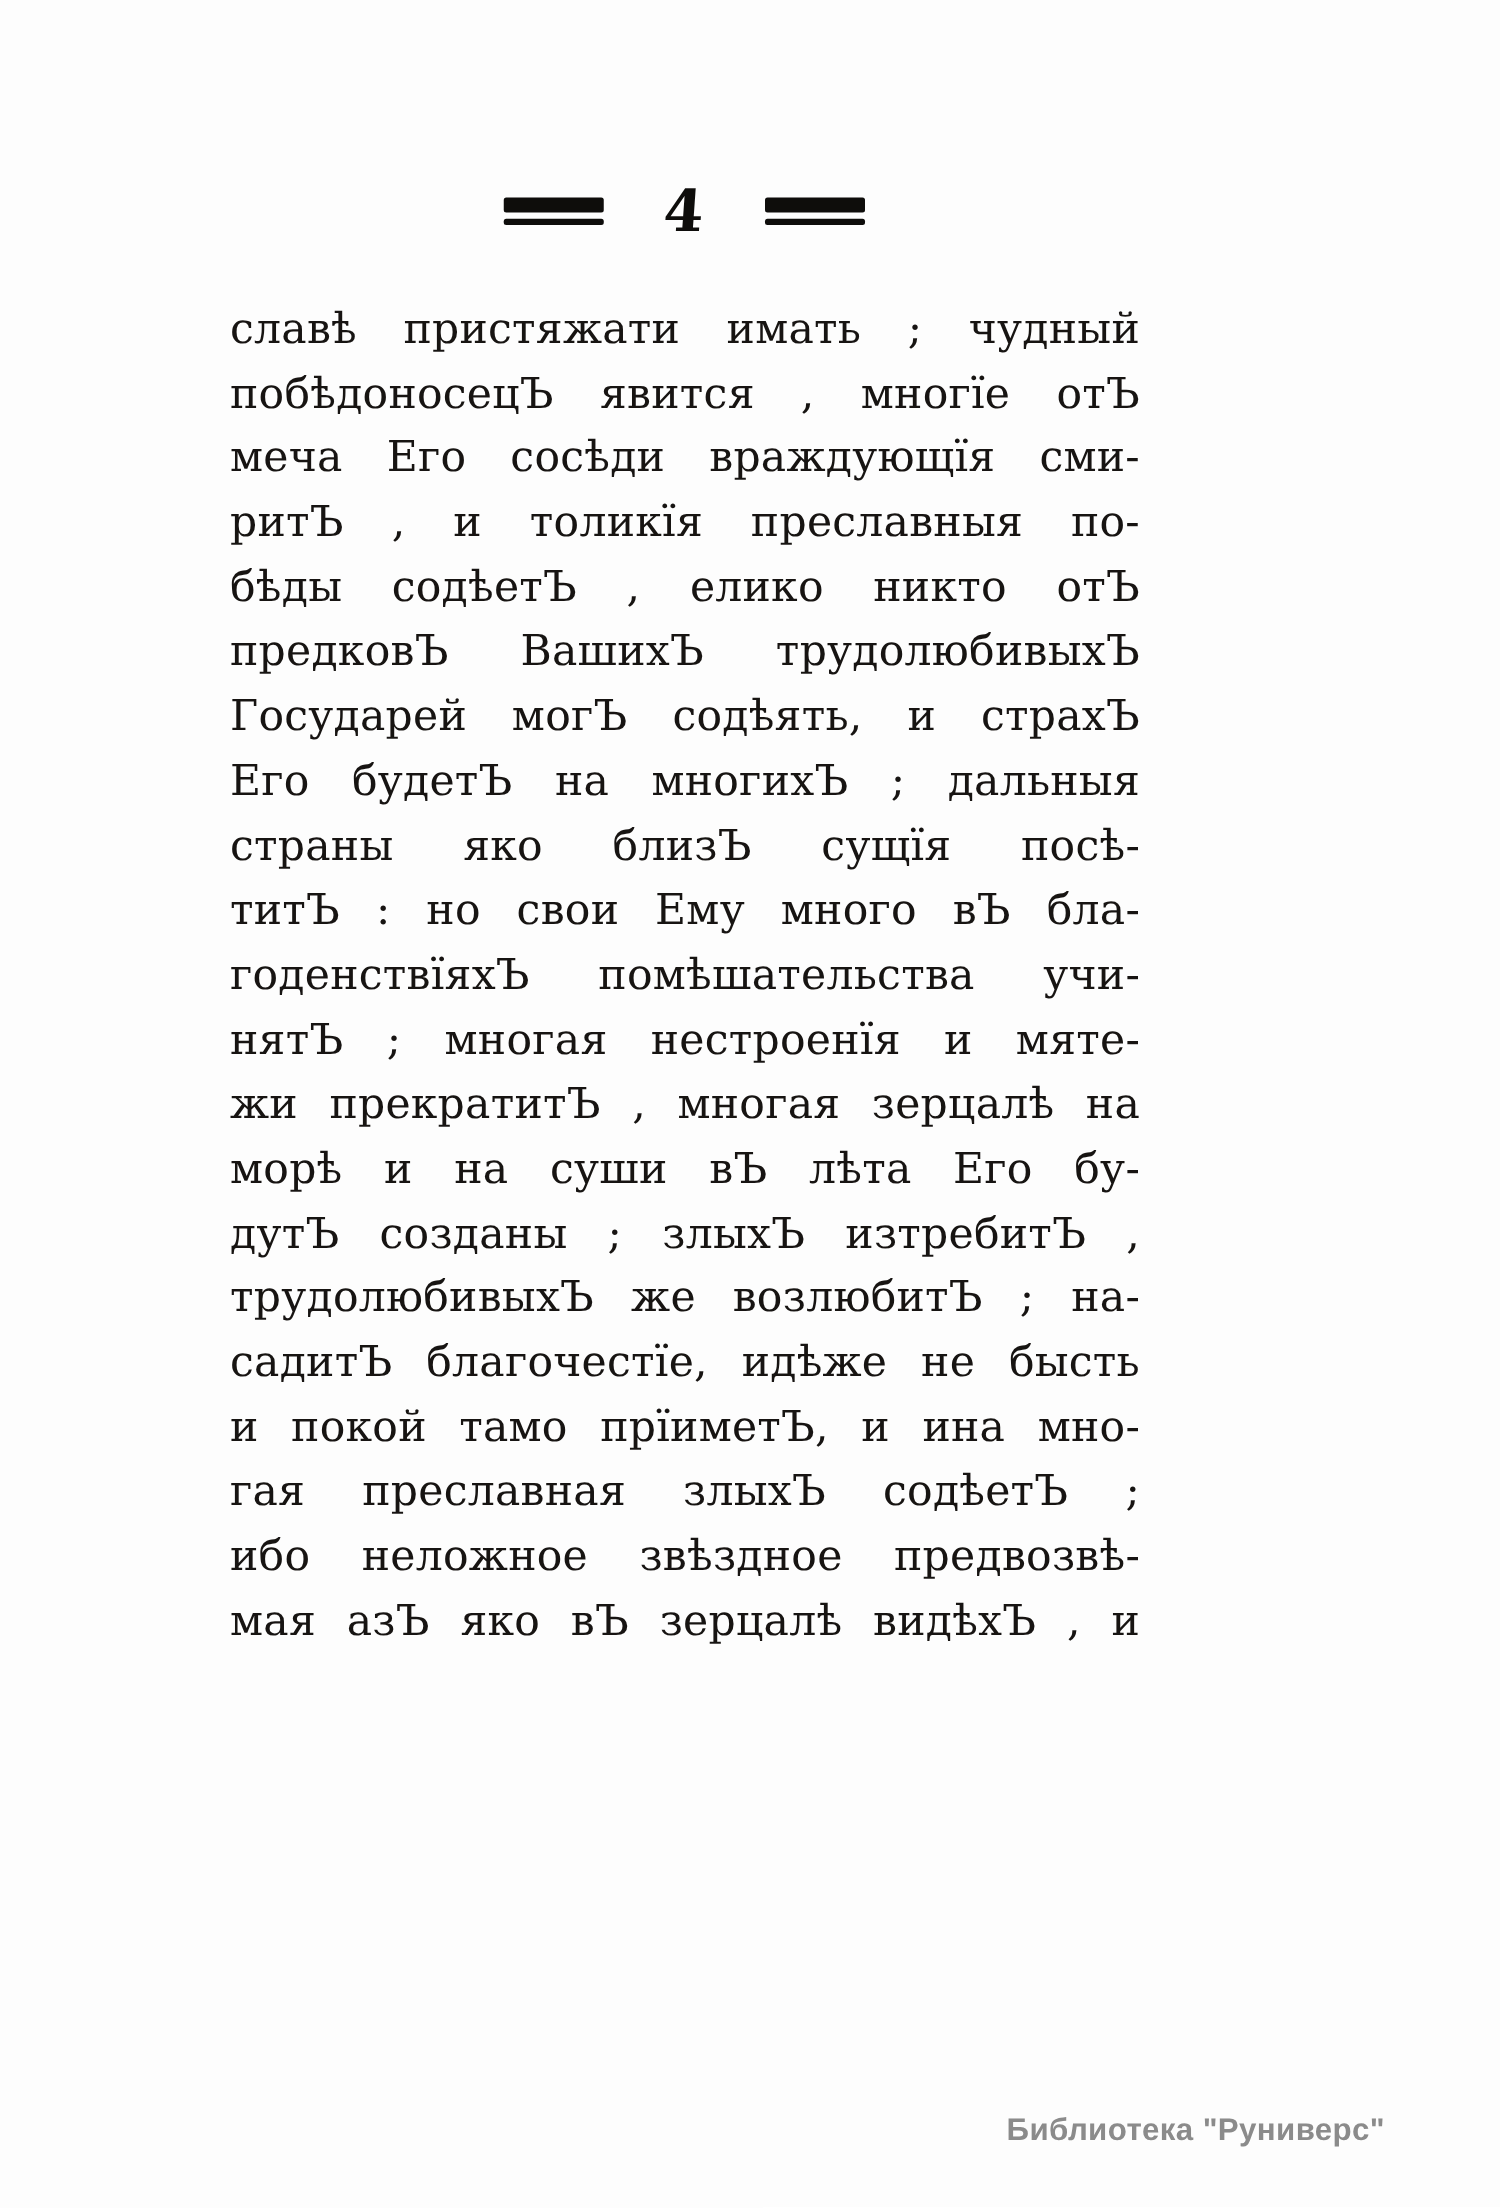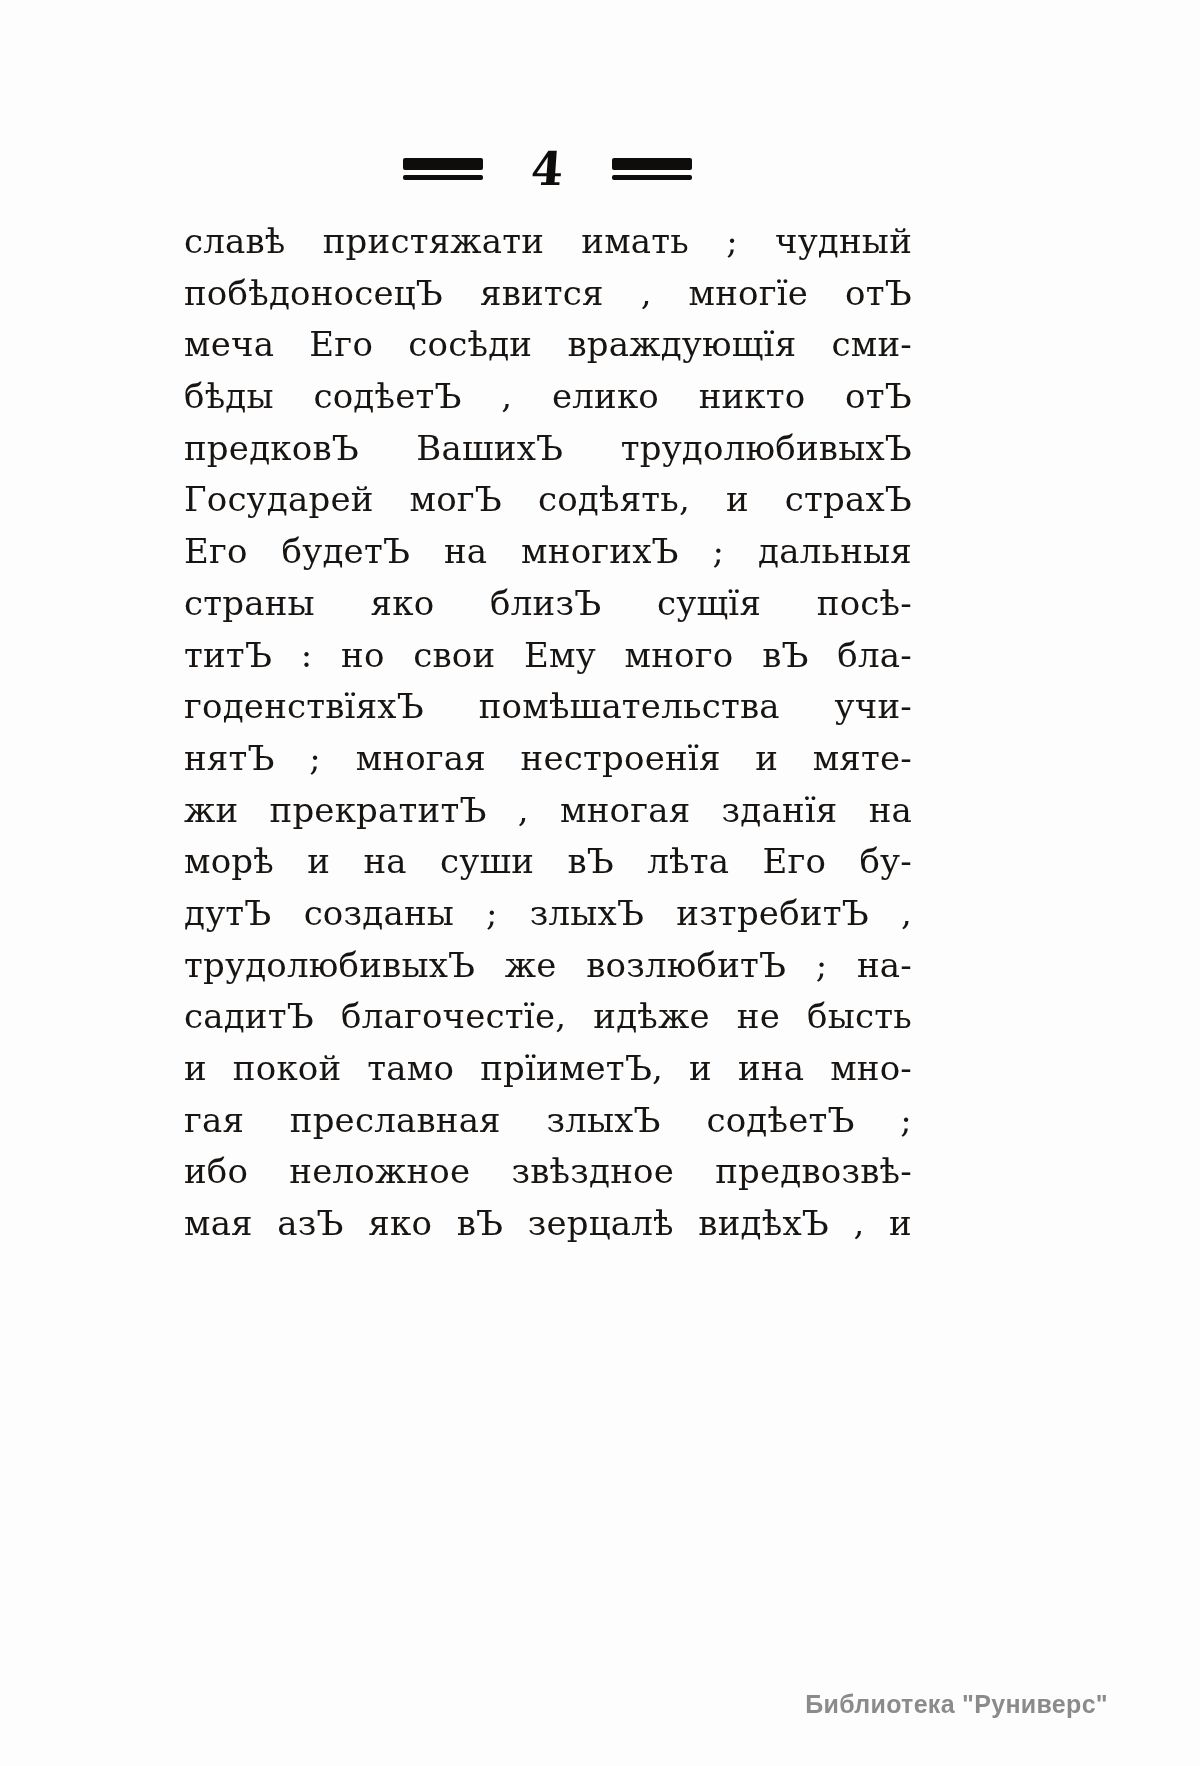--- a/index.html
+++ b/index.html
@@ -46,21 +46,21 @@
     font-size: 46px;
     font-weight: 700;
     color: #0e0d0b;
     line-height: 1;
     transform: skewX(-4deg);
     padding: 0 6px;
   }
   
   .text-block {
     position: absolute;
-    top: 216px;
+    top: 238px;
     left: 184px;
     width: 728px;
   }
   .line {
     font-size: 34px;
     line-height: 51.7px;
     height: 51.7px;
     overflow: hidden;
     color: #171412;
     text-align: justify;
@@ -94,29 +94,30 @@
     <span class="bar-group">
       <span class="bar-thick"></span>
       <span class="bar-thin"></span>
     </span>
   </header>
 
   <main class="text-block">
     <div class="line">славѣ пристяжати имать ; чудный</div>
     <div class="line">побѣдоносецЪ явится , многїе отЪ</div>
     <div class="line">меча Его сосѣди враждующїя сми-</div>
+    <div class="line">ритЪ , и толикїя преславныя по-</div>
     <div class="line">бѣды содѣетЪ , елико никто отЪ</div>
     <div class="line">предковЪ ВашихЪ трудолюбивыхЪ</div>
     <div class="line">Государей могЪ содѣять, и страхЪ</div>
     <div class="line">Его будетЪ на многихЪ ; дальныя</div>
     <div class="line">страны яко близЪ сущїя посѣ-</div>
     <div class="line">титЪ : но свои Ему много вЪ бла-</div>
     <div class="line">годенствїяхЪ помѣшательства учи-</div>
     <div class="line">нятЪ ; многая нестроенїя и мяте-</div>
-    <div class="line">жи прекратитЪ , многая зданїя на</div>
+    <div class="line">жи прекратитЪ , многая зерцалѣ на</div>
     <div class="line">морѣ и на суши вЪ лѣта Его бу-</div>
     <div class="line">дутЪ созданы ; злыхЪ изтребитЪ ,</div>
     <div class="line">трудолюбивыхЪ же возлюбитЪ ; на-</div>
     <div class="line">садитЪ благочестїе, идѣже не бысть</div>
     <div class="line">и покой тамо прїиметЪ, и ина мно-</div>
     <div class="line">гая преславная злыхЪ содѣетЪ ;</div>
     <div class="line">ибо неложное звѣздное предвозвѣ-</div>
     <div class="line">мая азЪ яко вЪ зерцалѣ видѣхЪ , и</div>
   </main>
 

